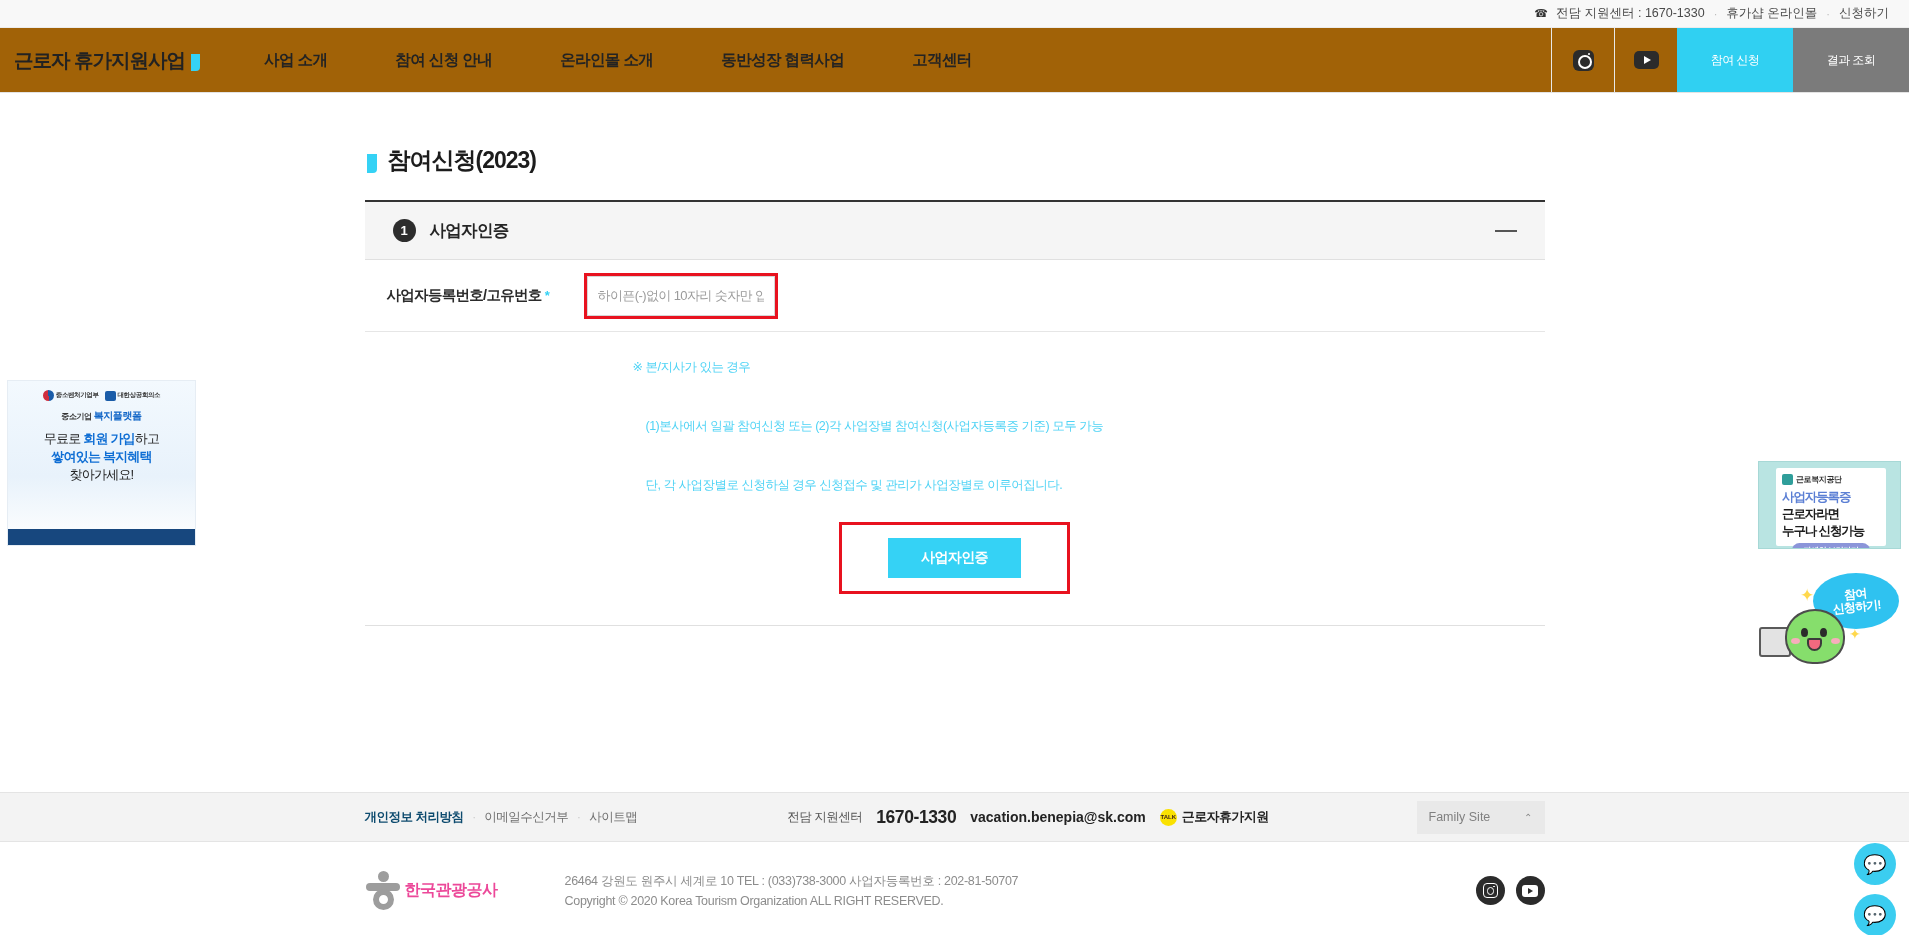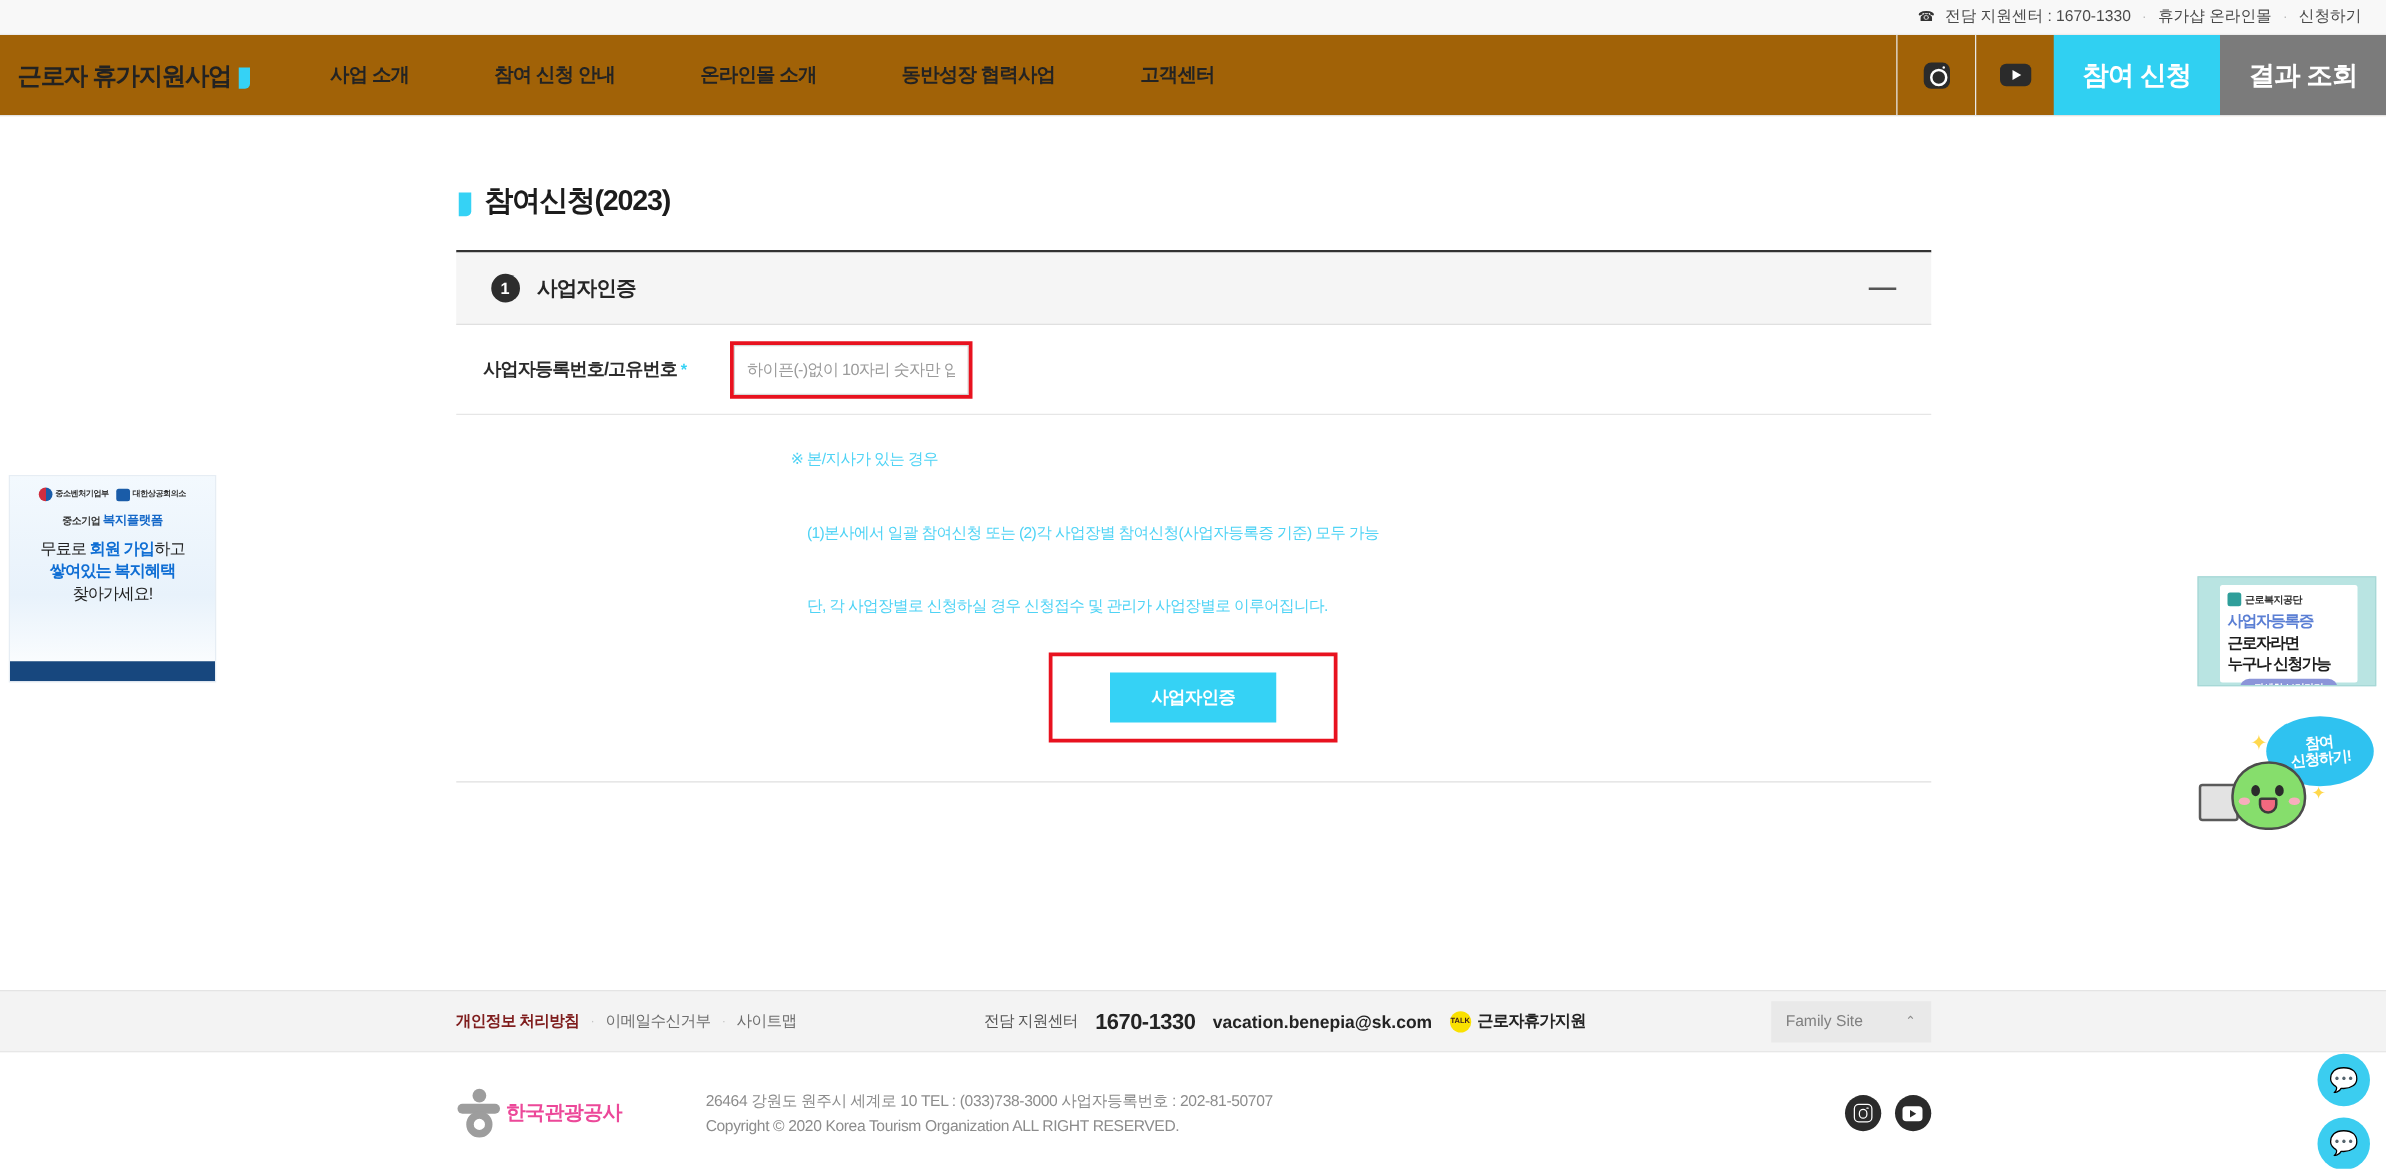--- a/index.html
+++ b/index.html
@@ -64,22 +64,22 @@
   .yt-glyph {
     width: 25px; height: 18px; border-radius: 5px; background: #2b2b2b;
     display: flex; align-items: center; justify-content: center;
   }
   .yt-glyph::after {
     content: ""; border-left: 7px solid #fff;
     border-top: 4.5px solid transparent; border-bottom: 4.5px solid transparent;
     margin-left: 2px;
   }
   .cta {
-    width: 133px; display: flex; align-items: center; justify-content: center;
-    color: #fff; font-size: 21px; font-weight: bold; letter-spacing: -0.6px; cursor: pointer;
+    width: 116px; display: flex; align-items: center; justify-content: center;
+    color: #fff; font-size: 12px; font-weight: normal; letter-spacing: -0.6px; cursor: pointer;
   }
   .cta-apply { background: #30d0f2; }
   .cta-result { background: #7b7b7b; }
 
   
   .page { position: relative; width: 100%; height: 770px; background: #fff; }
   .container { width: 1180px; margin: 0 auto; padding-top: 52px; }
 
   .page-title { display: flex; align-items: center; gap: 11px; padding-left: 2px; }
   .title-quote {
@@ -131,21 +131,21 @@
   .btn-annot-wrap { padding: 13px 46px; display: inline-block; }
   .btn-auth {
     width: 133px; height: 40px; background: #35d2f5; border: none; color: #fff;
     font-size: 14px; font-weight: bold; letter-spacing: -0.6px; cursor: pointer;
     font-family: "Liberation Sans", sans-serif;
   }
   .panel-bottom { border-top: 1px solid #e0e0e0; }
 
   
   .left-banner {
-    position: absolute; left: 7px; top: 287px; width: 166px; height: 166px;
+    position: absolute; left: 7px; top: 287px; width: 189px; height: 166px;
     background: linear-gradient(#f3f9fe 0%, #e8f2fb 58%, #ffffff 100%);
     border: 1px solid #e6edf4; overflow: hidden; cursor: pointer;
   }
   .lb-logos { display: flex; justify-content: center; gap: 6px; padding-top: 9px; align-items: center; }
   .lb-logo { display: flex; align-items: center; gap: 2px; }
   .lb-circle {
     width: 11px; height: 11px; border-radius: 50%;
     background: conic-gradient(#1a5ca8 0 50%, #cf2e3f 0 100%);
   }
   .lb-sq { width: 11px; height: 10px; background: #1a5ca8; border-radius: 2px; }
@@ -233,21 +233,21 @@
 
   
   .footer-top {
     position: absolute; bottom: 93px; left: 0; right: 0; height: 50px;
     background: #f3f3f3; border-top: 1px solid #e4e4e4; border-bottom: 1px solid #e4e4e4;
   }
   .footer-top-inner {
     width: 1180px; margin: 0 auto; height: 100%; display: flex; align-items: center;
   }
   .f-links { display: flex; align-items: center; gap: 9px; font-size: 12.5px; color: #6e6e6e; letter-spacing: -0.5px; }
-  .f-links .strong { color: #7f1d1d; font-weight: bold; }
+  .f-links .strong { color: #0c4a6e; font-weight: bold; }
   .f-links .dot { color: #c4c4c4; font-size: 10px; }
   .f-center { display: flex; align-items: center; gap: 14px; margin-left: 150px; }
   .f-center .lbl { font-size: 12.5px; color: #555; letter-spacing: -0.5px; }
   .f-center .tel { font-size: 17.5px; font-weight: bold; color: #232323; letter-spacing: -0.4px; }
   .f-center .mail { font-size: 14px; font-weight: bold; color: #232323; }
   .kakao-wrap { display: flex; align-items: center; gap: 5px; }
   .kakao-ic {
     width: 17px; height: 17px; border-radius: 50%; background: #fae100;
     display: flex; align-items: center; justify-content: center;
     font-size: 6px; font-weight: bold; color: #3a1d1d;

